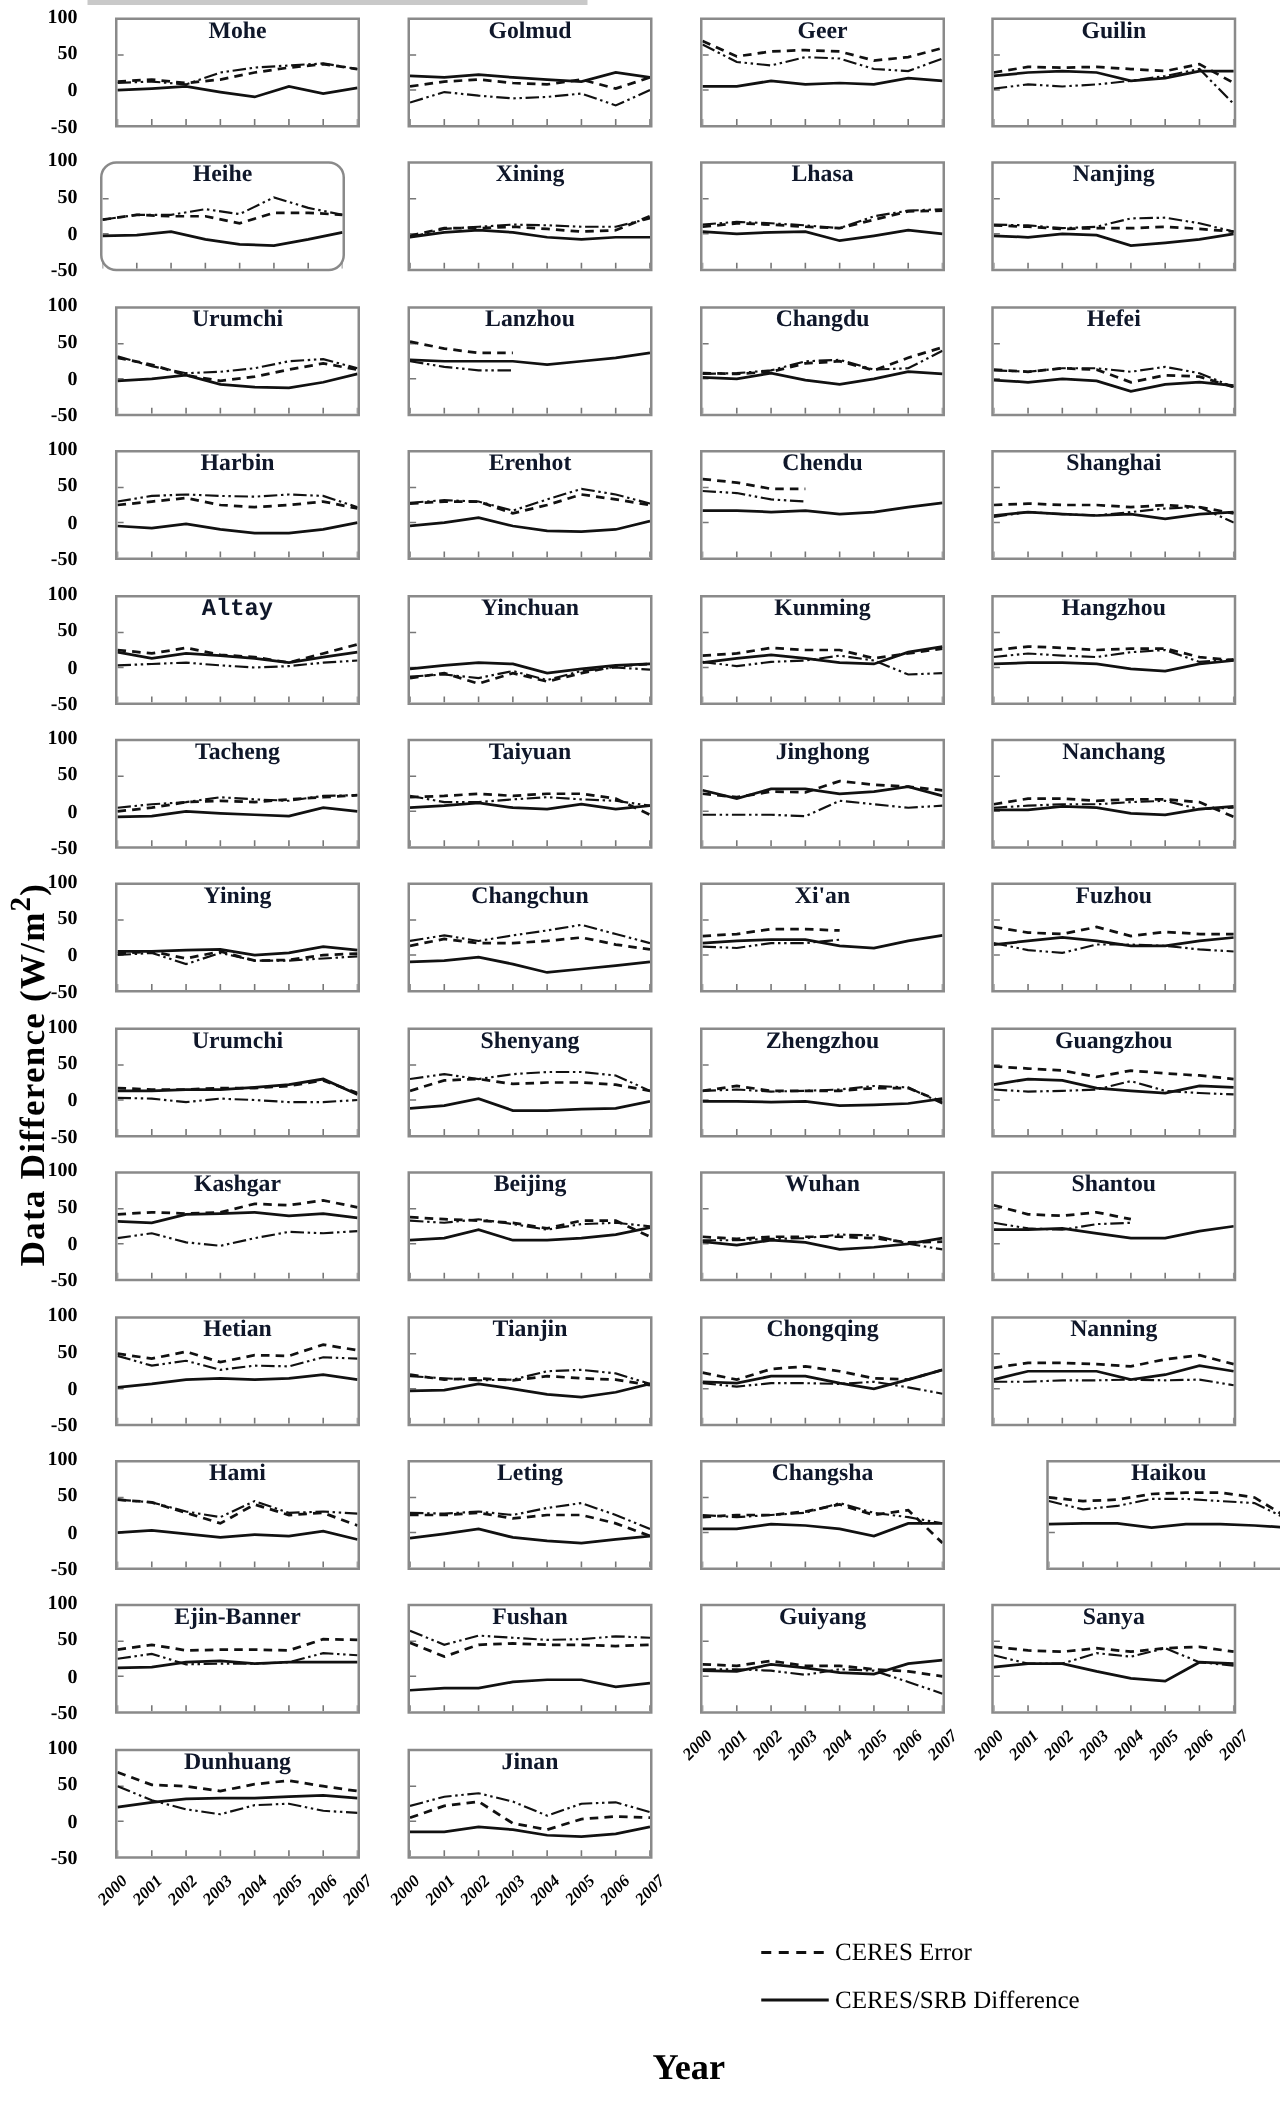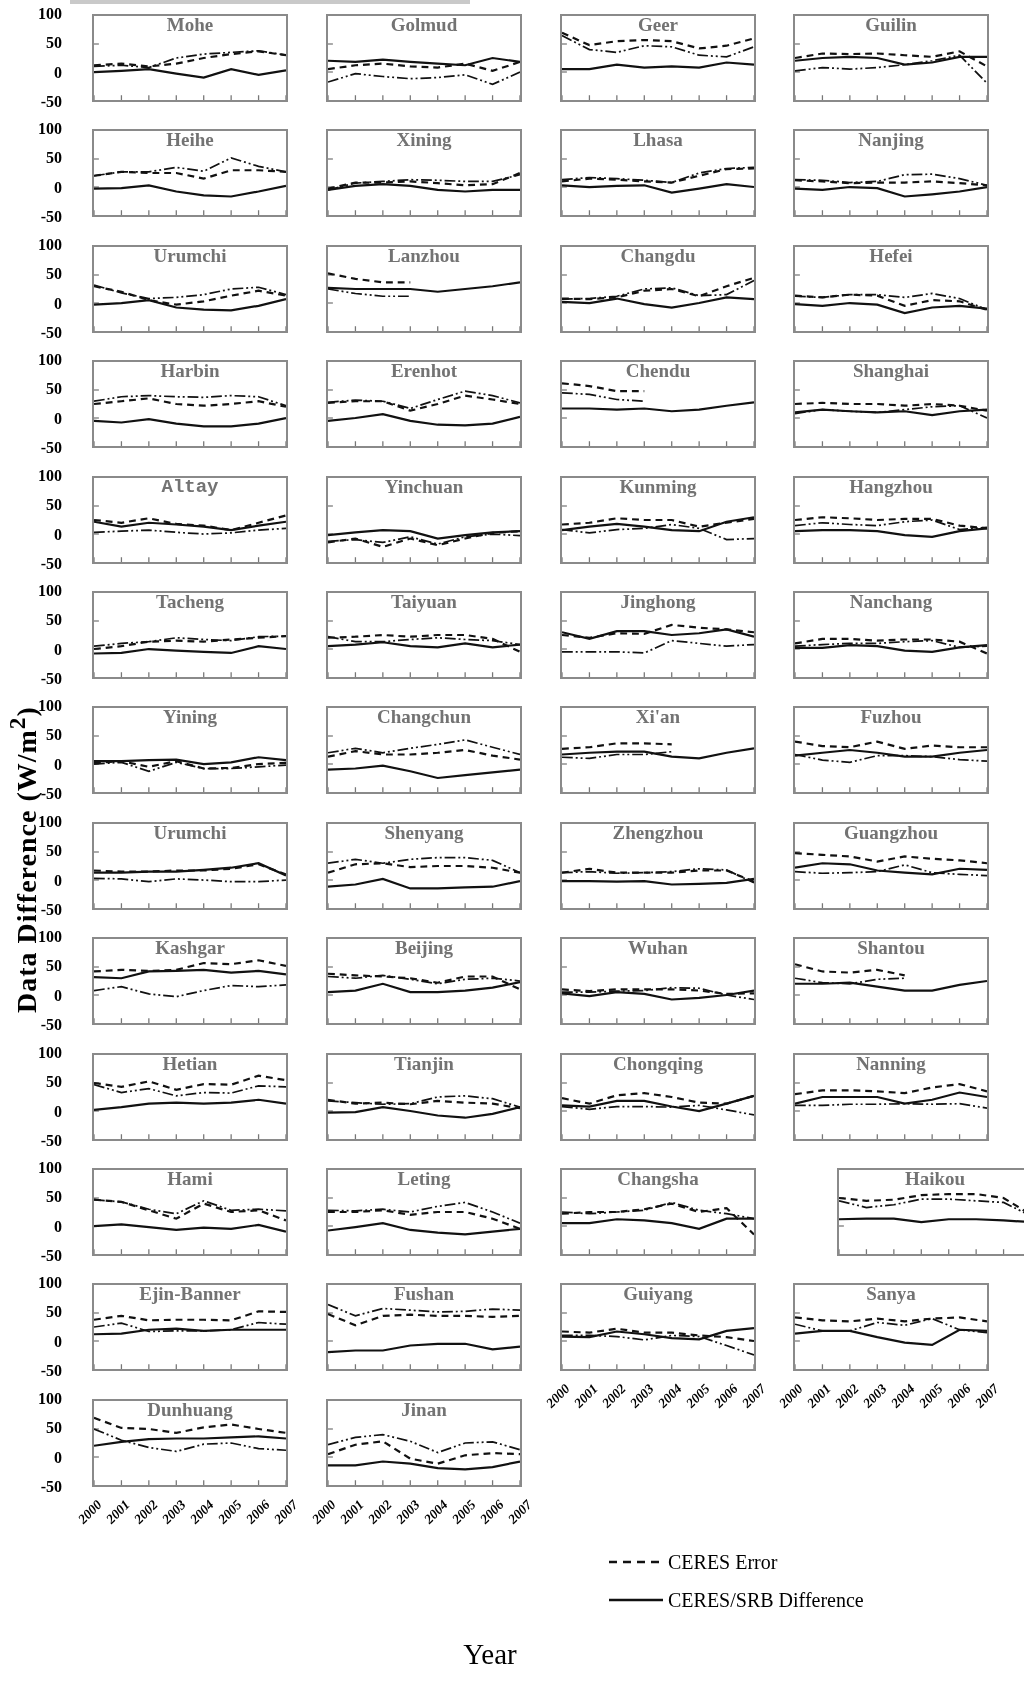--- a/index.html
+++ b/index.html
@@ -2,31 +2,31 @@
 <html><head>
 <meta charset="utf-8">
 <style>
   html,body{margin:0;padding:0;background:#fff;}
   #figure{position:relative;width:1024px;height:1695px;background:#fff;
           font-family:"Liberation Serif",serif;overflow:hidden;}
   .top-artifact{position:absolute;left:70px;top:0;width:400px;height:4px;background:#c9c9c9;}
   .panel{position:absolute;width:196px;height:88px;border:2px solid #8a8a8a;box-sizing:border-box;background:#fff;}
   .panel svg{position:absolute;left:0;top:0;}
   .panel-title{position:absolute;left:0;right:0;top:-2px;text-align:center;
-               font-weight:bold;font-size:19px;color:#737373;white-space:nowrap;}
+               font-weight:bold;font-size:19px;color:#0f172a;white-space:nowrap;}
   .ylab{position:absolute;width:62px;text-align:right;font-weight:bold;font-size:16px;
         color:#000;line-height:18px;height:18px;}
   .xlabels{position:absolute;width:196px;height:58px;}
   .xlabels span{position:absolute;width:44px;text-align:right;font-weight:bold;font-style:italic;
         font-size:13.5px;transform:rotate(-45deg);transform-origin:100% 0%;white-space:nowrap;}
   #y-axis-title{position:absolute;left:4px;top:555px;height:610px;width:40px;
         writing-mode:vertical-rl;transform:rotate(180deg);text-align:center;
         font-weight:bold;font-size:28px;letter-spacing:1px;white-space:nowrap;}
-  #x-axis-title{position:absolute;left:400px;top:1638px;width:180px;text-align:center;
-        font-weight:normal;font-size:29px;}
+  #x-axis-title{position:absolute;left:400px;top:1638px;width:180px;text-align:right;
+        font-weight:bold;font-size:29px;}
   #legend{position:absolute;left:608px;top:1543px;width:300px;}
   .legend-item{display:flex;align-items:center;height:38px;}
   .legend-item svg{flex:0 0 56px;}
   .legend-label{font-size:20px;color:#000;margin-left:4px;white-space:nowrap;}
 </style>
 </head>
 <body>
 
 <div id="figure">
   <div class="top-artifact"></div>
@@ -105,21 +105,21 @@
           <path d=" M0.0 57.5 L28.0 54.0 L56.0 55.7 L84.0 54.0 L112.0 51.0 L140.0 46.9 L168.0 41.1 L196.0 70.4" fill="none" stroke="#111111" stroke-width="1.8" stroke-dasharray="11 3 2 3 2 3"></path>
           <path d=" M0.0 44.0 L28.0 39.3 L56.0 39.9 L84.0 39.3 L112.0 41.1 L140.0 42.8 L168.0 37.0 L196.0 52.8" fill="none" stroke="#111111" stroke-width="2.3" stroke-dasharray="7 5"></path>
           <path d=" M0.0 46.9 L28.0 44.0 L56.0 42.8 L84.0 44.0 L112.0 51.0 L140.0 48.7 L168.0 42.8 L196.0 42.8" fill="none" stroke="#111111" stroke-width="2.3"></path>
         </svg>
         <div class="panel-title">Guilin</div>
       </div>
       <div class="ylab" style="left: 0px; top: 120px;">100</div>
       <div class="ylab" style="left: 0px; top: 149.333px;">50</div>
       <div class="ylab" style="left: 0px; top: 178.667px;">0</div>
       <div class="ylab" style="left: 0px; top: 208px;">-50</div>
-      <div class="panel" style="left: 92px; top: 129px;">
+      <div class="panel" style="left: 80px; top: 129px; border-radius: 13px;">
         <svg width="192" height="84" viewBox="0 0 196 88" preserveAspectRatio="none">
           <line x1="0" x2="0" y1="88" y2="83" stroke="#777777" stroke-width="1.3"></line>
           <line x1="28" x2="28" y1="88" y2="83" stroke="#777777" stroke-width="1.3"></line>
           <line x1="56" x2="56" y1="88" y2="83" stroke="#777777" stroke-width="1.3"></line>
           <line x1="84" x2="84" y1="88" y2="83" stroke="#777777" stroke-width="1.3"></line>
           <line x1="112" x2="112" y1="88" y2="83" stroke="#777777" stroke-width="1.3"></line>
           <line x1="140" x2="140" y1="88" y2="83" stroke="#777777" stroke-width="1.3"></line>
           <line x1="168" x2="168" y1="88" y2="83" stroke="#777777" stroke-width="1.3"></line>
           <line x1="196" x2="196" y1="88" y2="83" stroke="#777777" stroke-width="1.3"></line>
           <line x1="0" x2="5" y1="29.333333333333332" y2="29.333333333333332" stroke="#777777" stroke-width="1.3"></line>

